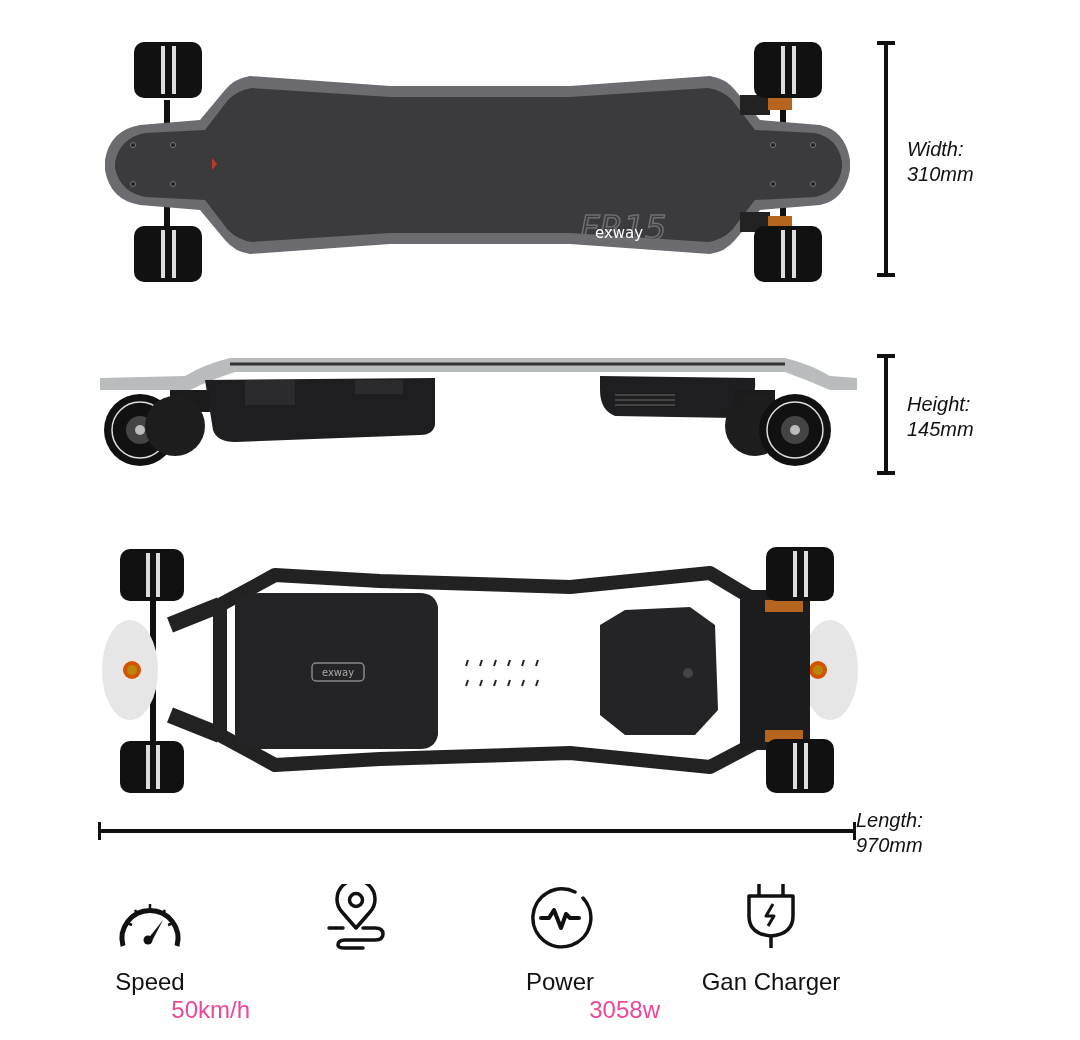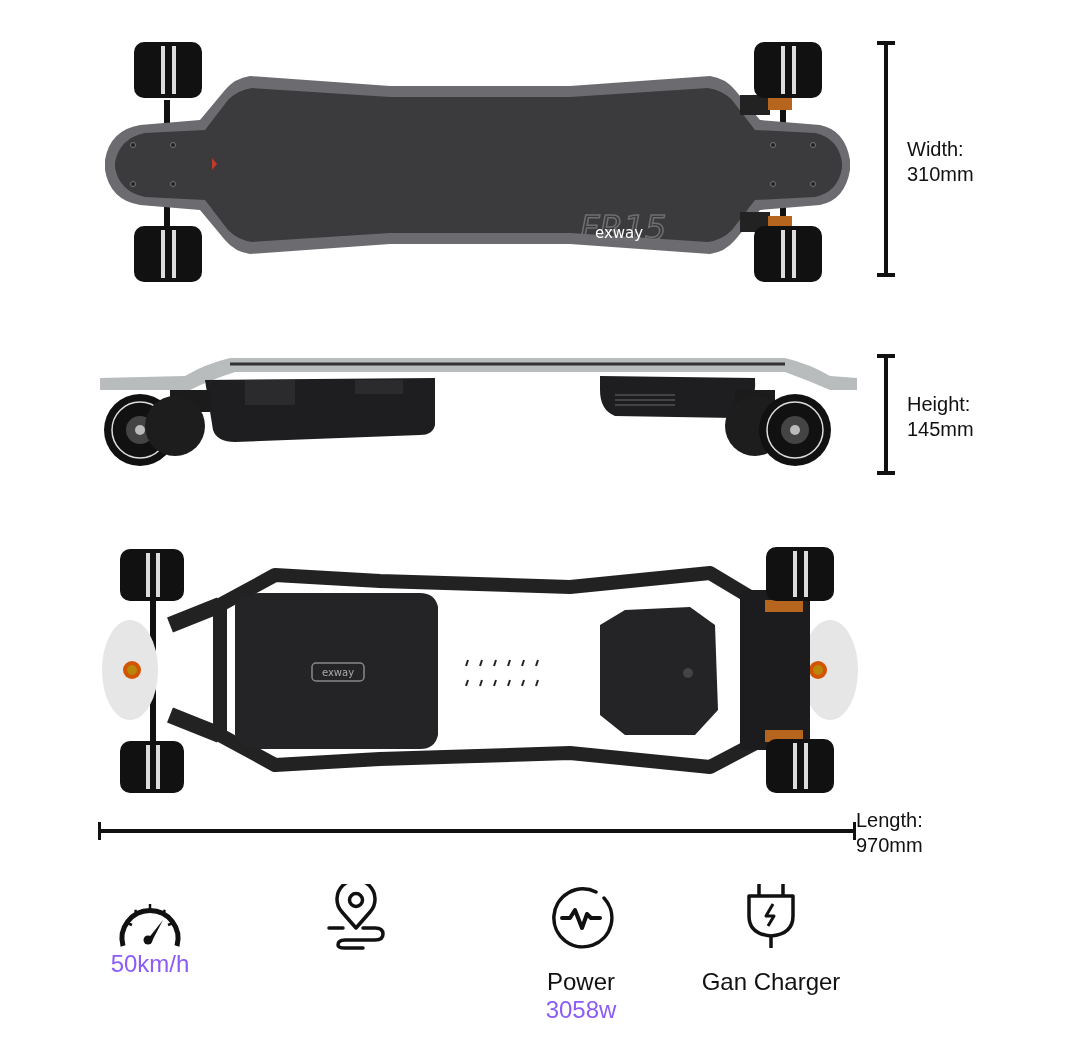--- a/index.html
+++ b/index.html
@@ -10,27 +10,27 @@
   .vbar { position: absolute; width: 4px; background: #111; }
   .vbar::before, .vbar::after { content: ""; position: absolute; left: -7px; width: 18px; height: 4px; background: #111; }
   .vbar::before { top: 0; }
   .vbar::after { bottom: 0; }
   .hbar { position: absolute; height: 4px; background: #111; }
   .hbar::before, .hbar::after { content: ""; position: absolute; top: -7px; width: 3px; height: 18px; background: #111; }
   .hbar::before { left: 0; }
   .hbar::after { right: 0; }
 
   .dim-label { position: absolute; font-size: 20px; line-height: 25px; color: #111; }
-  .dim-label div { white-space: nowrap; }
+  .dim-label div { white-space: nowrap; font-style: italic; }
 
   
   .spec { position: absolute; width: 200px; text-align: center; }
   .spec .icon { height: 70px; display: flex; align-items: flex-end; justify-content: center; }
   .spec .label { font-size: 24px; line-height: 28px; margin-top: 18px; color: #111; }
-  .spec .value { font-size: 24px; line-height: 28px; color: #8b5cf6; }
+  .spec .value { font-size: 24px; line-height: 28px; color: #ec4899; text-align: right; }
 
   .wheel { position: absolute; background: #111; border-radius: 10px; }
   .wheel::before, .wheel::after { content: ""; position: absolute; top: 4px; bottom: 4px; width: 4px; background: #ddd; }
   .wheel::before { left: 40%; }
   .wheel::after { left: 56%; }
 </style>
 </head>
 <body>
 
 <div class="abs" style="left:100px; top:40px; width:760px; height:245px;">
@@ -185,34 +185,35 @@
         <line x1="35" y1="14" x2="35" y2="20"></line>
         <line x1="20" y1="20" x2="23" y2="25"></line>
         <line x1="50" y1="20" x2="47" y2="25"></line>
         <line x1="12" y1="33" x2="17" y2="35"></line>
         <line x1="58" y1="33" x2="53" y2="35"></line>
       </g>
       <path d="M32 50 L48 30 L36 53 Z" fill="#111"></path>
       <circle cx="33" cy="50" r="4.5" fill="#111"></circle>
     </svg>
   </div>
+  <div class="label">Speed</div>
   <div class="value">50km/h</div>
 </div>
 
 <div class="spec" style="left:257px; top:880px;">
   <div class="icon">
     <svg width="64" height="66" viewBox="0 0 64 66">
       <path d="M31 44 L17 28 A19 19 0 1 1 45 28 Z" fill="none" stroke="#111" stroke-width="3.5" stroke-linejoin="round"></path>
       <circle cx="31" cy="16" r="6.5" fill="none" stroke="#111" stroke-width="3.5"></circle>
       <path d="M4 44 L18 44 M38 44 L50 44 Q58 44 58 50 Q58 56 50 56 L20 56 Q13 56 13 61 Q13 64 20 64 L38 64" fill="none" stroke="#111" stroke-width="3.5" stroke-linecap="round"></path>
     </svg>
   </div>
 </div>
 
-<div class="spec" style="left:481px; top:880px;">
+<div class="spec" style="left:460px; top:880px;">
   <div class="icon">
     <svg width="66" height="66" viewBox="0 0 66 66">
       <path d="M56 14 A29 29 0 1 1 48 8" fill="none" stroke="#111" stroke-width="3.5" stroke-linecap="round"></path>
       <path d="M14 34 L22 34 L27 26 L34 44 L39 30 L43 34 L52 34" fill="none" stroke="#111" stroke-width="4" stroke-linejoin="round" stroke-linecap="round"></path>
     </svg>
   </div>
   <div class="label">Power</div>
   <div class="value">3058w</div>
 </div>
 

